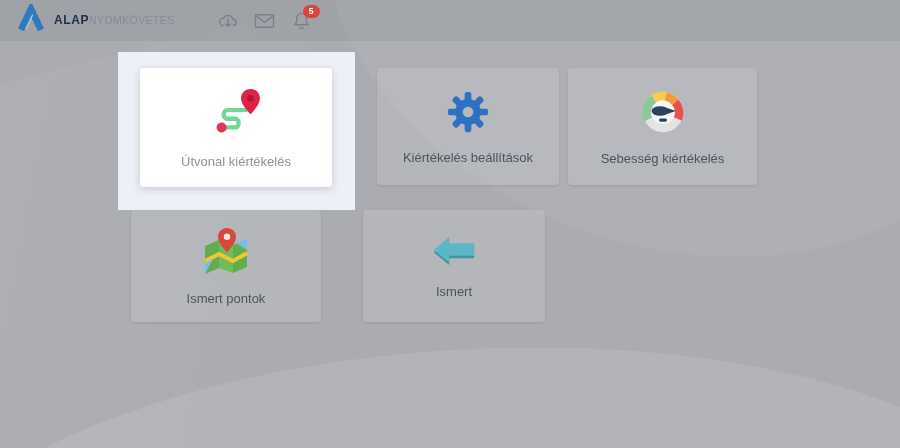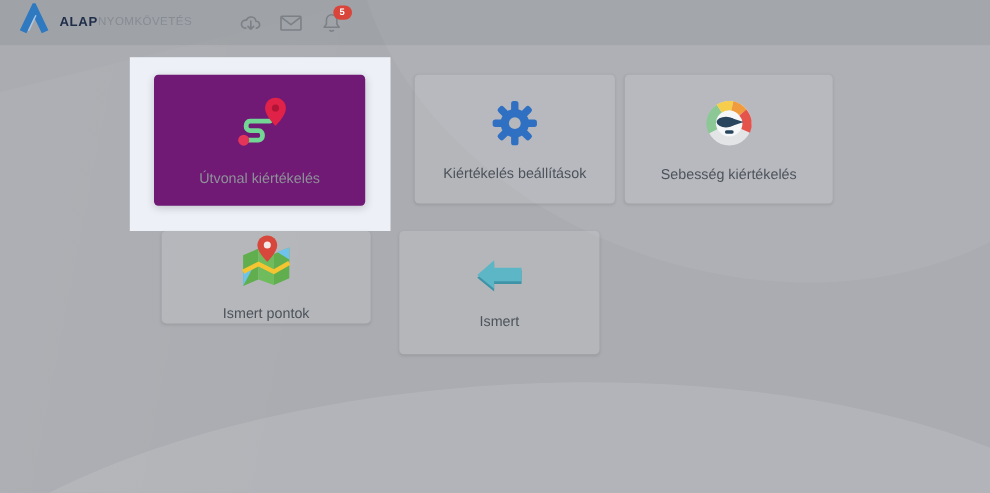--- a/index.html
+++ b/index.html
@@ -52,26 +52,26 @@
   .card{
     position:absolute;border-radius:4px;
     background:rgba(255,255,255,0.12);
     box-shadow:0 1px 3px rgba(0,0,0,0.10);
     display:flex;flex-direction:column;align-items:center;justify-content:center;
     gap:15px;cursor:pointer;
   }
   .card-label{font-size:13px;color:#4d535b;}
   .card-route{
     left:140px;top:68px;width:192px;height:119px;
-    background:#701a75;box-shadow:0 2px 8px rgba(0,0,0,0.18);
+    background:#ffffff;box-shadow:0 2px 8px rgba(0,0,0,0.18);
   }
   .card-route .card-label{color:#8d9298;}
   .card-settings{left:377px;top:68px;width:182px;height:117px;}
   .card-speed{left:568px;top:68px;width:189px;height:117px;}
-  .card-known{left:147px;top:210px;width:190px;height:84px;}
+  .card-known{left:131px;top:210px;width:190px;height:112px;}
   .card-back{left:363px;top:210px;width:182px;height:112px;}
   .card-icon{display:flex;align-items:center;justify-content:center;}
 </style>
 </head>
 <body>
 
 <div class="bg-wave-top"></div>
 <div class="bg-wave-mid"></div>
 <div class="bg-wave-bottom"></div>
 

